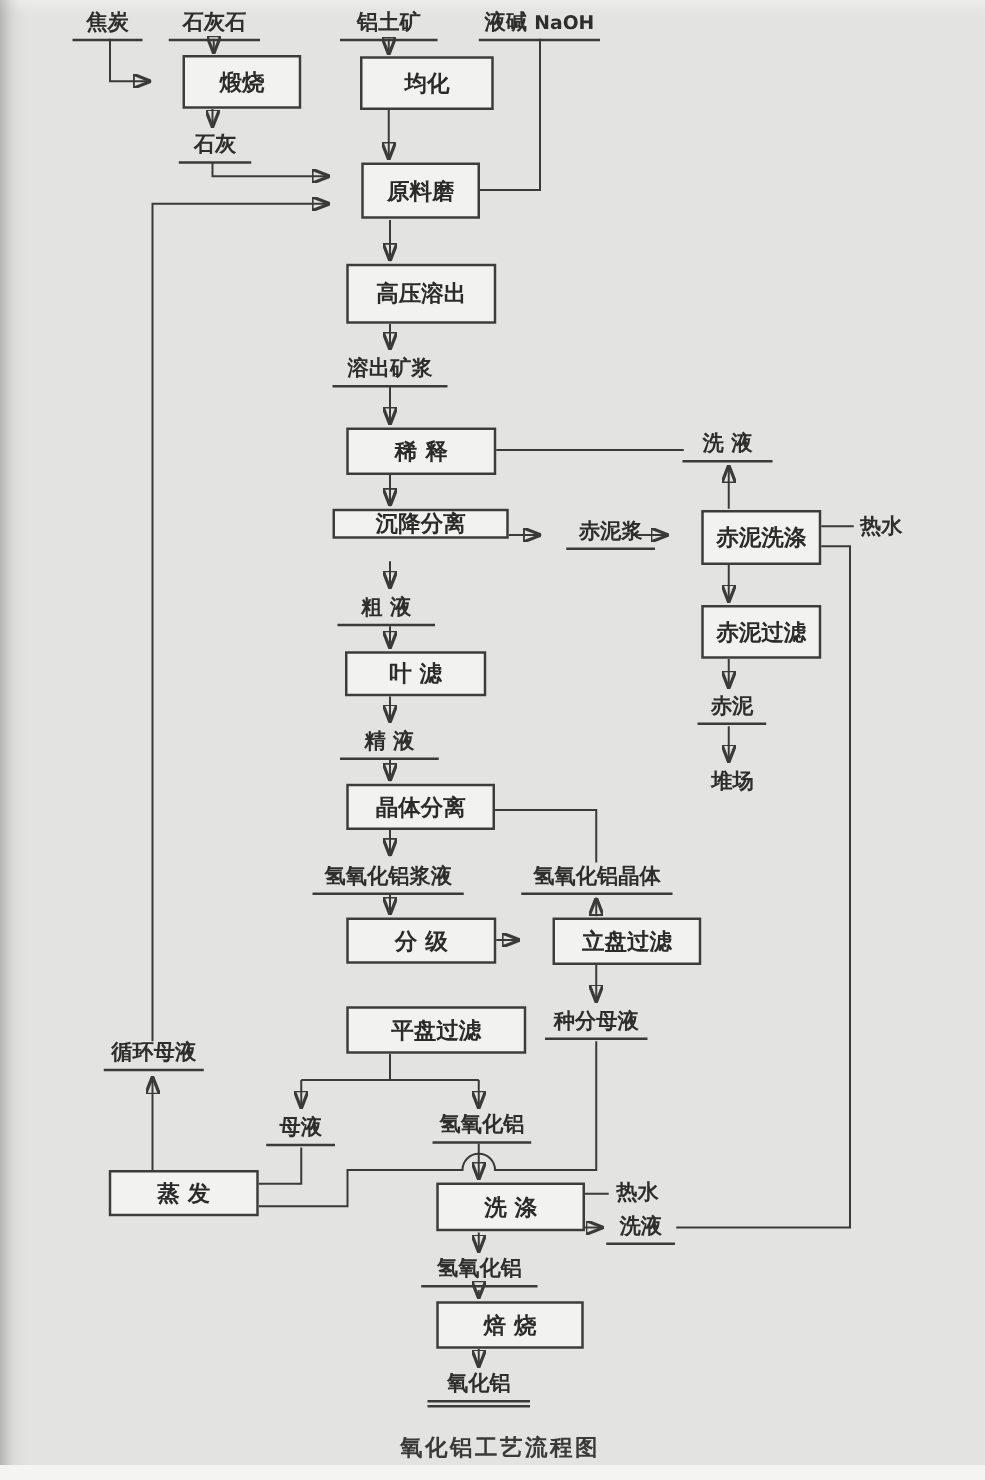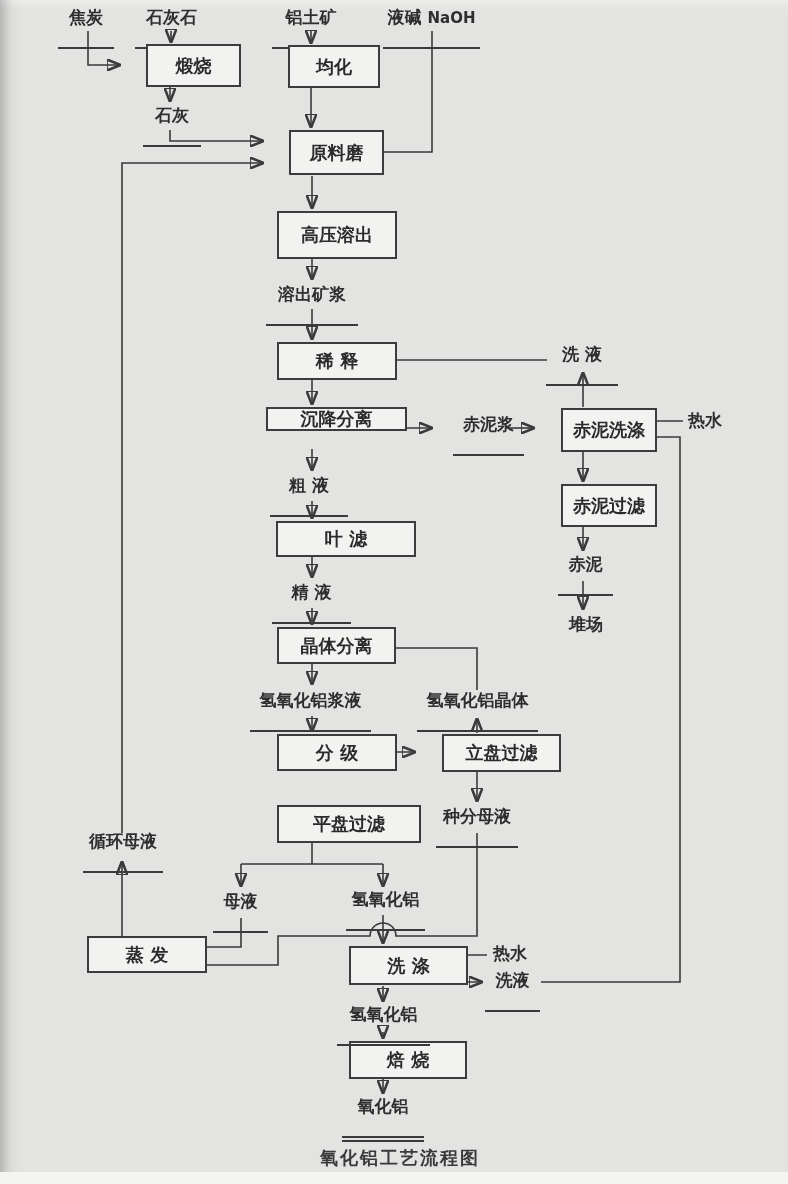--- a/index.html
+++ b/index.html
@@ -11,21 +11,21 @@
   }
   #connectors{position:absolute;left:0;top:0;width:788px;height:1184px;}
   #connectors path{stroke:#3a3a3a;stroke-width:1.6;fill:none;}
   .pbox{
     position:absolute;border:2px solid #3c3c3c;background:#f2f2f0;
     display:flex;align-items:center;justify-content:center;
     font-size:18px;font-weight:600;color:#2b2b2b;white-space:nowrap;box-sizing:border-box;margin-left:24px;
   }
   .slabel{
     position:absolute;text-align:center;font-size:17px;font-weight:600;
-    color:#2e2e2e;white-space:nowrap;padding-bottom:18px;box-sizing:border-box;
+    color:#2e2e2e;white-space:nowrap;padding-bottom:2px;box-sizing:border-box;
   }
   .u{border-bottom:2px solid #3a3a3a;}
   .uu{border-bottom:6px double #3a3a3a;}
   #title{
     position:absolute;left:250px;top:1146px;width:300px;text-align:center;
     font-size:18px;font-weight:bold;letter-spacing:2px;color:#3a3a3a;
   }
   #bottom-strip{position:absolute;left:0;top:1172px;width:788px;height:12px;background:#f4f4f2;}
 </style>
 </head>
@@ -83,28 +83,28 @@
     <path d="M383 1079 V1094" marker-end="url(#arr)"></path>
     <path d="M122 936 V861" marker-end="url(#arr)"></path>
   </svg>
 
   <div class="slabel u" style="left:58px;top:6px;width:56px">焦炭</div>
   <div class="slabel u" style="left:135px;top:6px;width:73px">石灰石</div>
   <div class="slabel u" style="left:272px;top:6px;width:78px">铝土矿</div>
   <div class="slabel u" style="left:383px;top:6px;width:97px"><span>液碱</span> <span style="font-size:15px">NaOH</span></div>
 
   <div class="pbox" style="left:122px;top:44px;width:95px;height:43px">煅烧</div>
-  <div class="pbox" style="left:264px;top:45px;width:92px;height:43px">均化</div>
+  <div class="pbox" style="left:264px;top:45px;width:107px;height:43px">均化</div>
   <div class="pbox" style="left:265px;top:130px;width:95px;height:45px">原料磨</div>
   <div class="pbox" style="left:253px;top:211px;width:120px;height:48px">高压溶出</div>
   <div class="pbox" style="left:253px;top:342px;width:120px;height:38px">稀 释</div>
   <div class="pbox" style="left:242px;top:407px;width:141px;height:24px">沉降分离</div>
   <div class="pbox" style="left:537px;top:408px;width:96px;height:44px">赤泥洗涤</div>
   <div class="pbox" style="left:537px;top:484px;width:96px;height:43px">赤泥过滤</div>
-  <div class="pbox" style="left:252px;top:521px;width:140px;height:36px">叶 滤</div>
+  <div class="pbox" style="left:252px;top:521px;width:113px;height:36px">叶 滤</div>
   <div class="pbox" style="left:253px;top:627px;width:119px;height:37px">晶体分离</div>
   <div class="pbox" style="left:253px;top:734px;width:120px;height:37px">分 级</div>
   <div class="pbox" style="left:418px;top:734px;width:119px;height:38px">立盘过滤</div>
   <div class="pbox" style="left:253px;top:805px;width:144px;height:38px">平盘过滤</div>
   <div class="pbox" style="left:63px;top:936px;width:120px;height:37px">蒸 发</div>
   <div class="pbox" style="left:325px;top:946px;width:119px;height:39px">洗 涤</div>
   <div class="pbox" style="left:325px;top:1041px;width:118px;height:38px">焙 烧</div>
 
   <div class="slabel u" style="left:143px;top:104px;width:58px">石灰</div>
   <div class="slabel u" style="left:266px;top:283px;width:92px">溶出矿浆</div>

